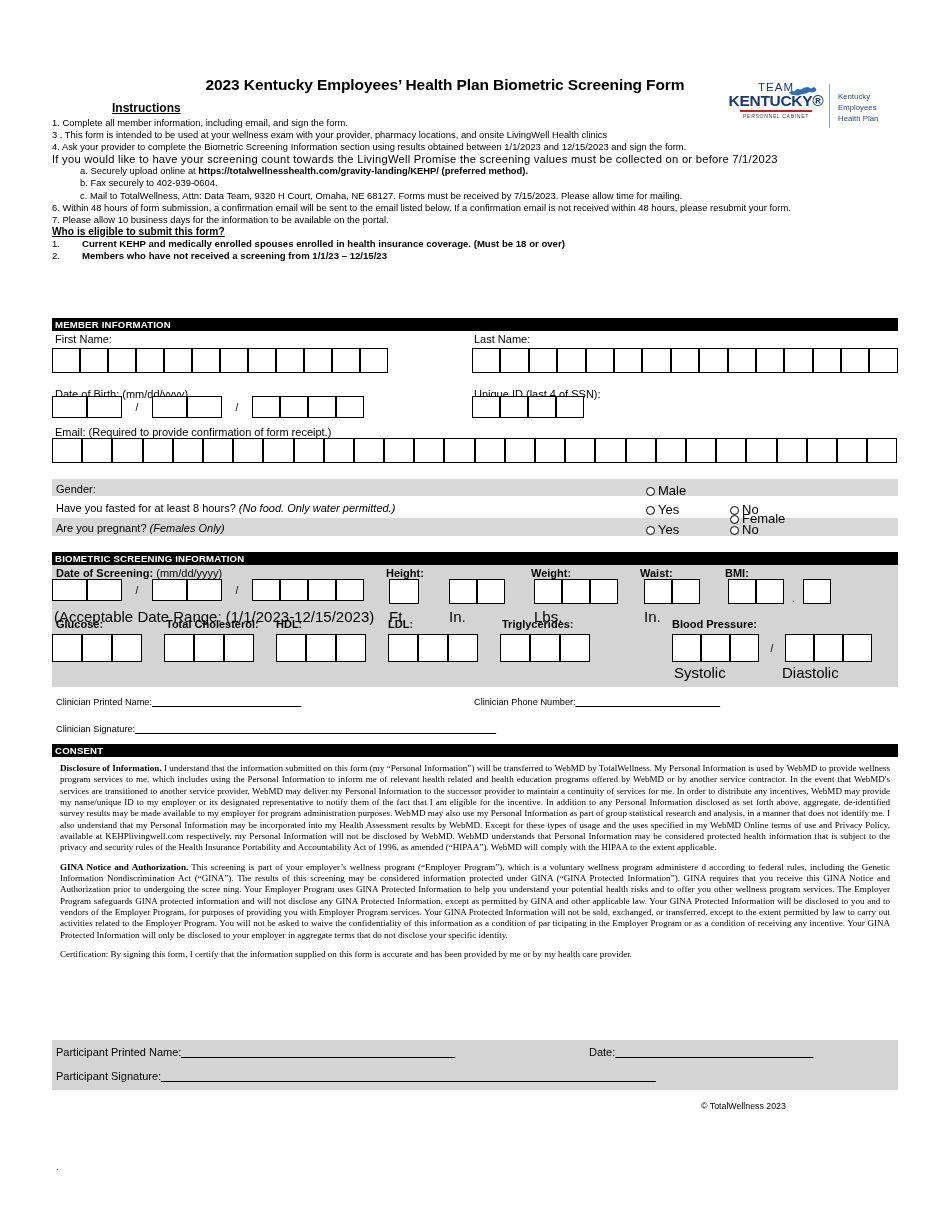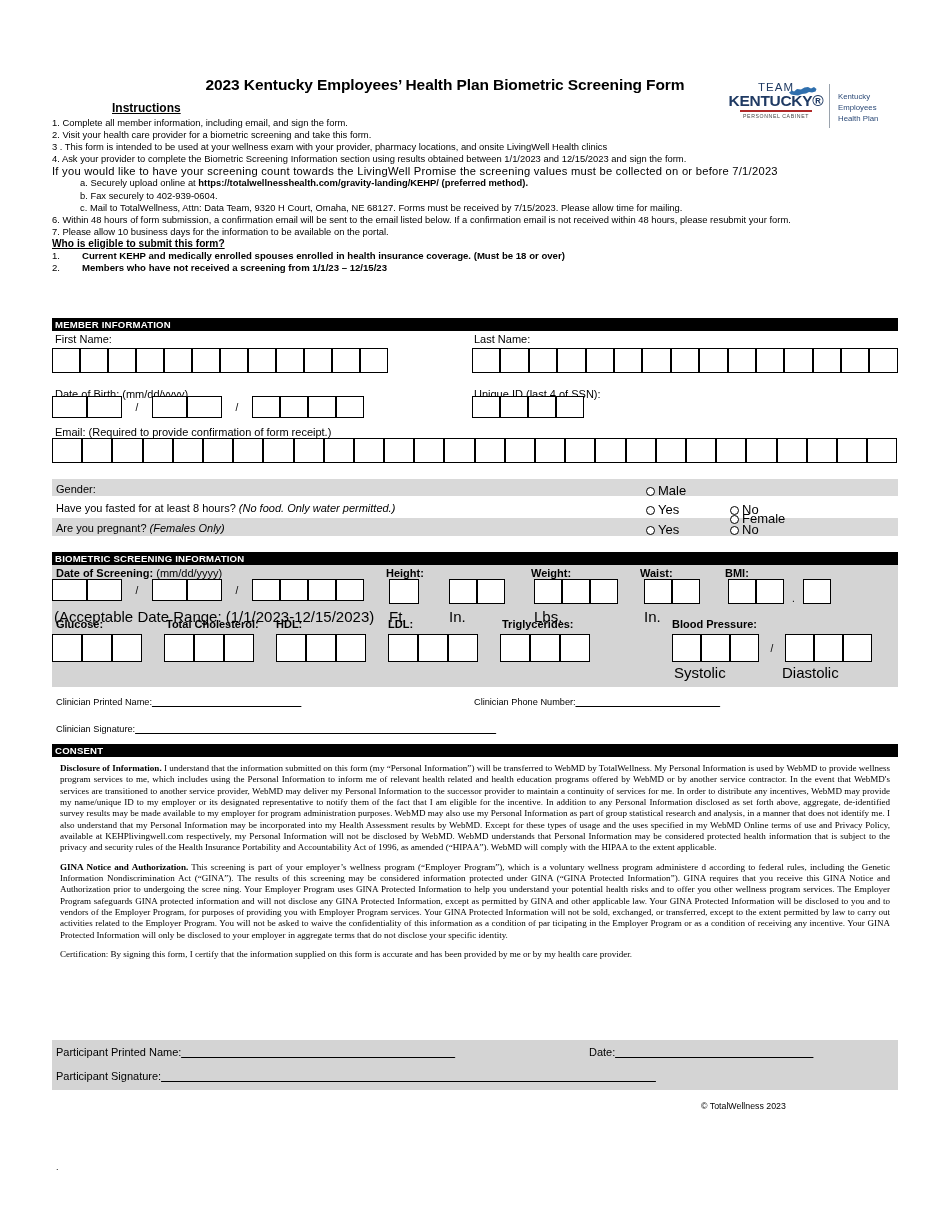--- a/index.html
+++ b/index.html
@@ -101,21 +101,20 @@
     <div class="logo-right">
       <div>Kentucky Employees</div>
       <div>Health Plan</div>
     </div>
   </div>
 
   <div class="instructions-h">Instructions</div>
 
   <div class="instr" style="top:117px;">
     <div>1. Complete all member information, including email, and sign the form.</div>
-    <div>2. Visit your health care provider for a biometric screening and take this form.</div>
     <div>3 . This form is intended to be used at your wellness exam with your provider, pharmacy locations, and onsite LivingWell Health clinics</div>
     <div>4. Ask your provider to complete the Biometric Screening Information section using results obtained between 1/1/2023 and 12/15/2023 and sign the form.</div>
     <div class="big-line">If you would like to have your screening count towards the LivingWell Promise the screening values must be collected on or before 7/1/2023</div>
     <div class="ind-a"><span>a. Securely upload online at </span><b>https://totalwellnesshealth.com/gravity-landing/KEHP/ (preferred method).</b></div>
     <div class="ind-a">b. Fax securely to 402-939-0604.</div>
     <div class="ind-a">c. Mail to TotalWellness, Attn: Data Team, 9320 H Court, Omaha, NE 68127. Forms must be received by 7/15/2023. Please allow time for mailing.</div>
     <div>6. Within 48 hours of form submission, a confirmation email will be sent to the email listed below. If a confirmation email is not received within 48 hours, please resubmit your form.</div>
     <div>7. Please allow 10 business days for the information to be available on the portal.</div>
     <div class="eligible-h">Who is eligible to submit this form?</div>
     <div class="elig-row"><span class="num">1.</span><span>Current KEHP and medically enrolled  spouses enrolled in health insurance coverage. (Must be 18 or over)</span></div>

